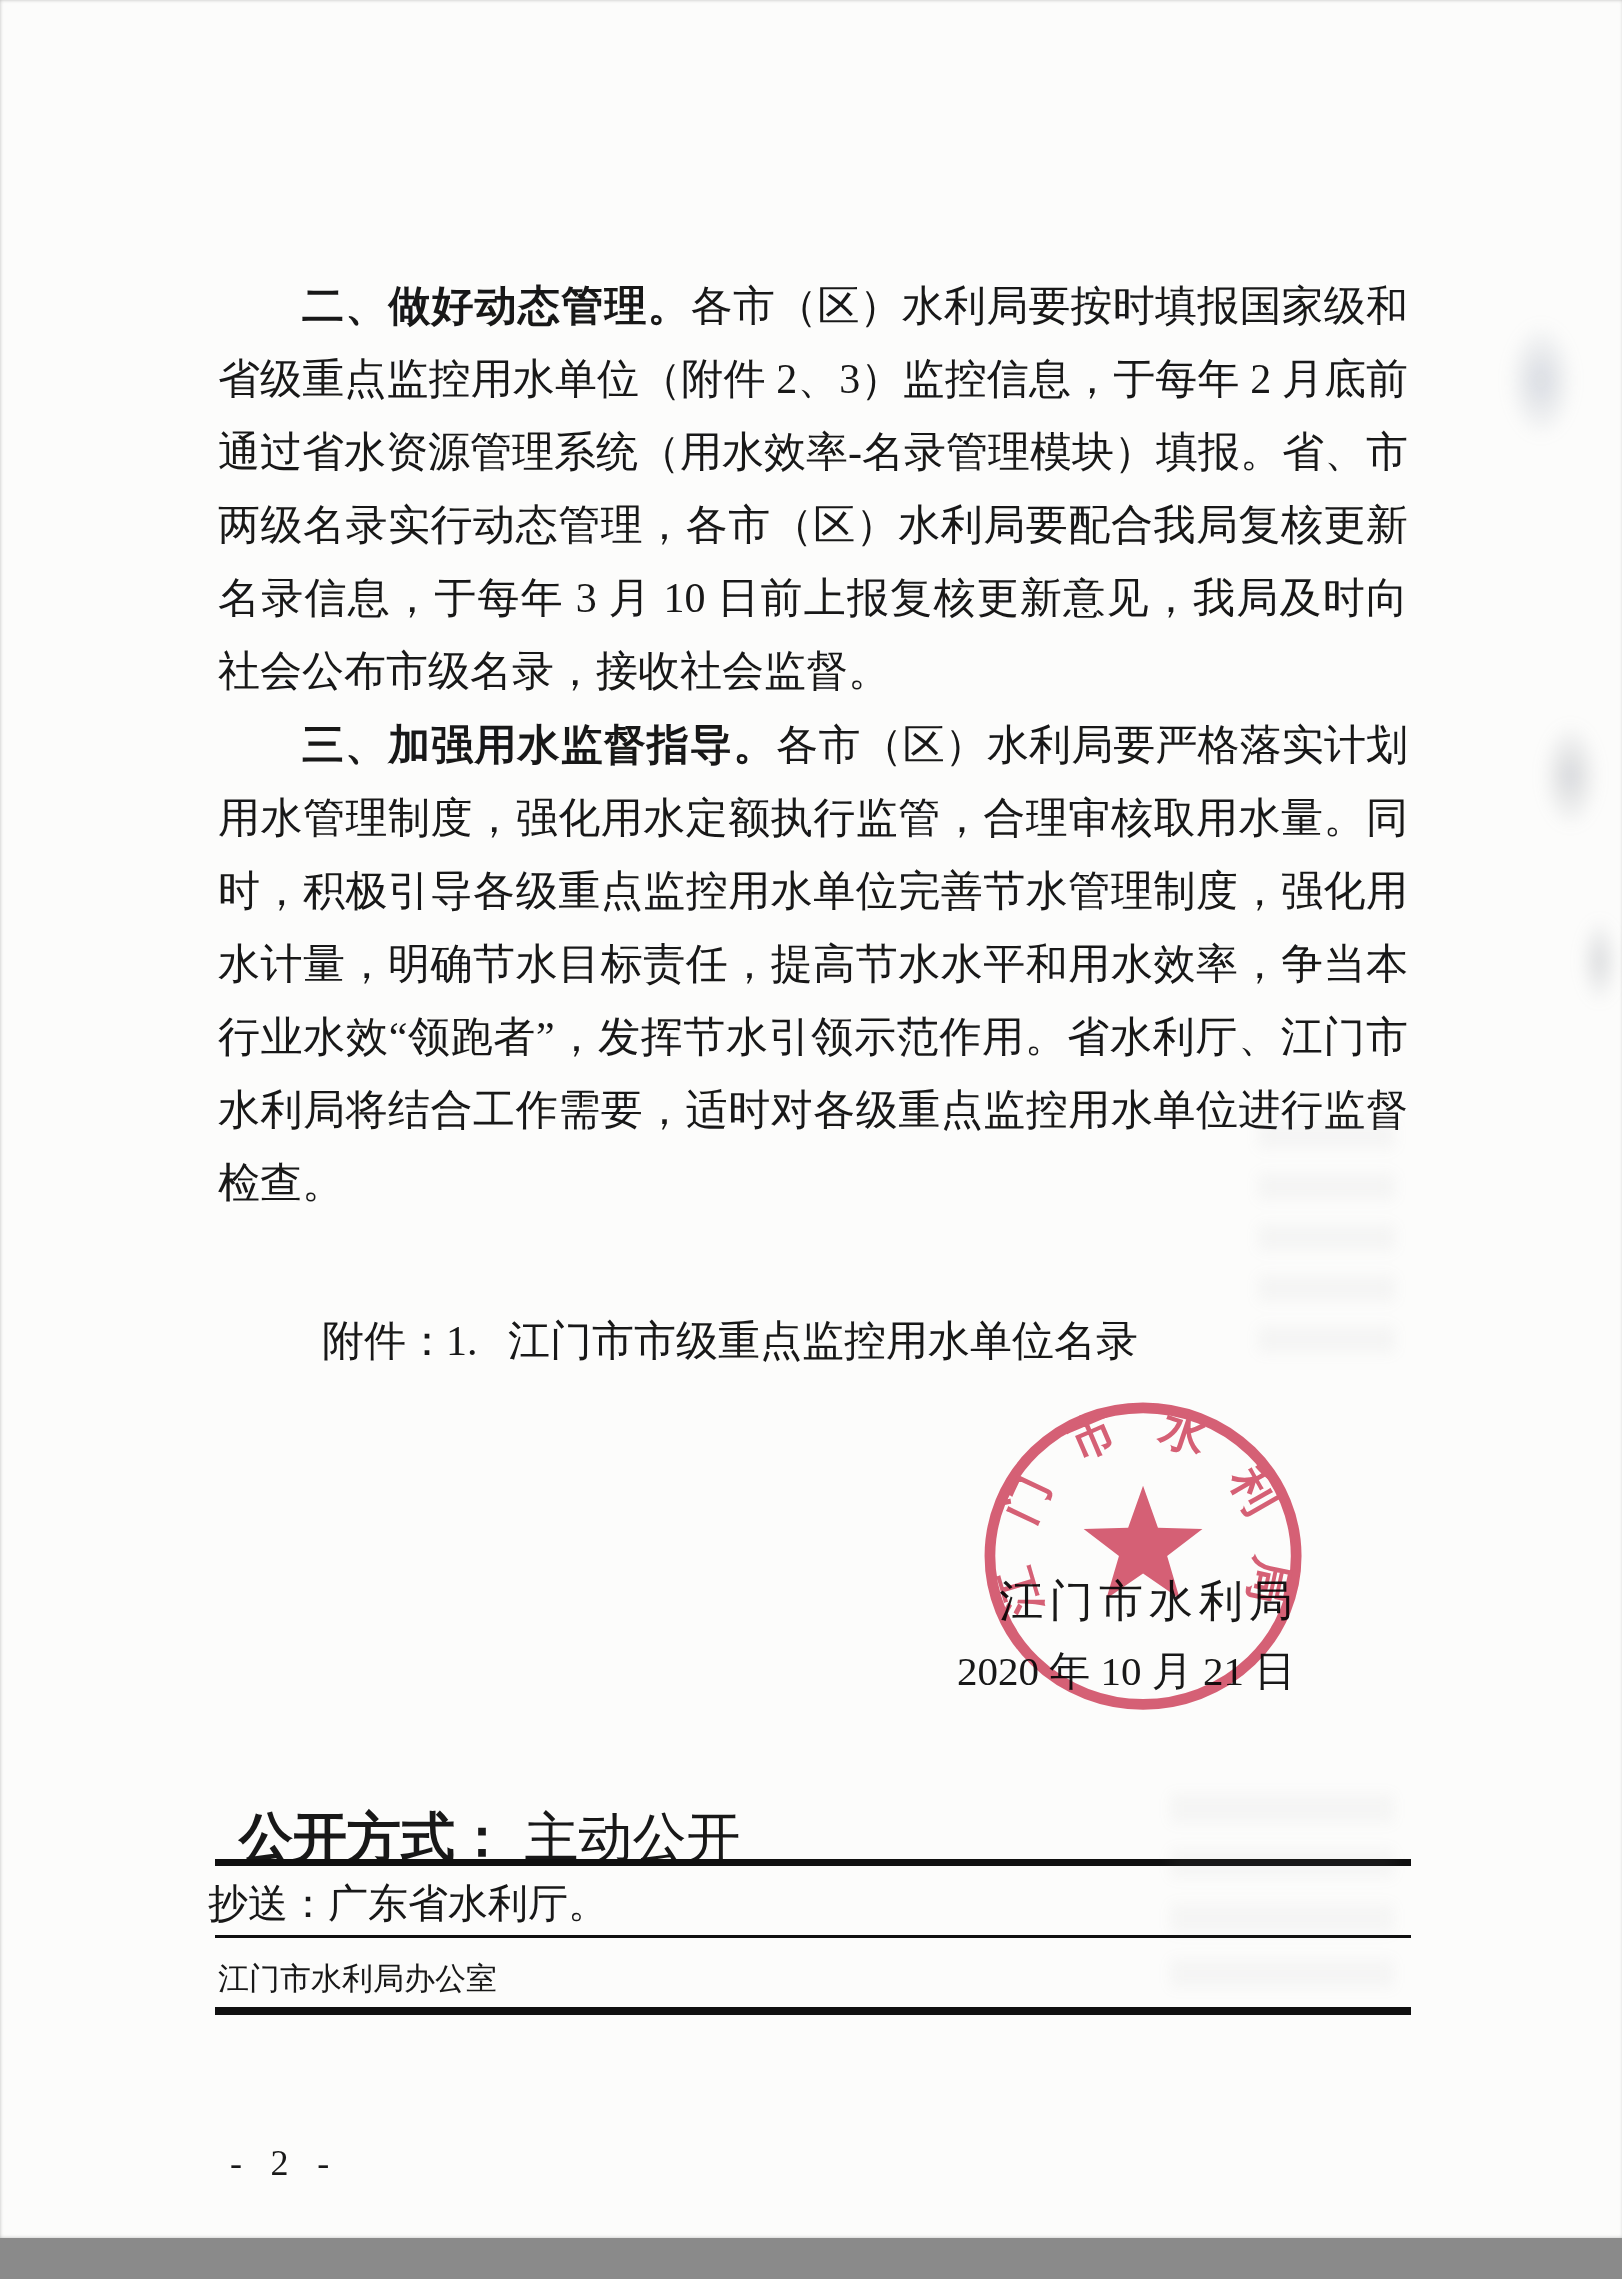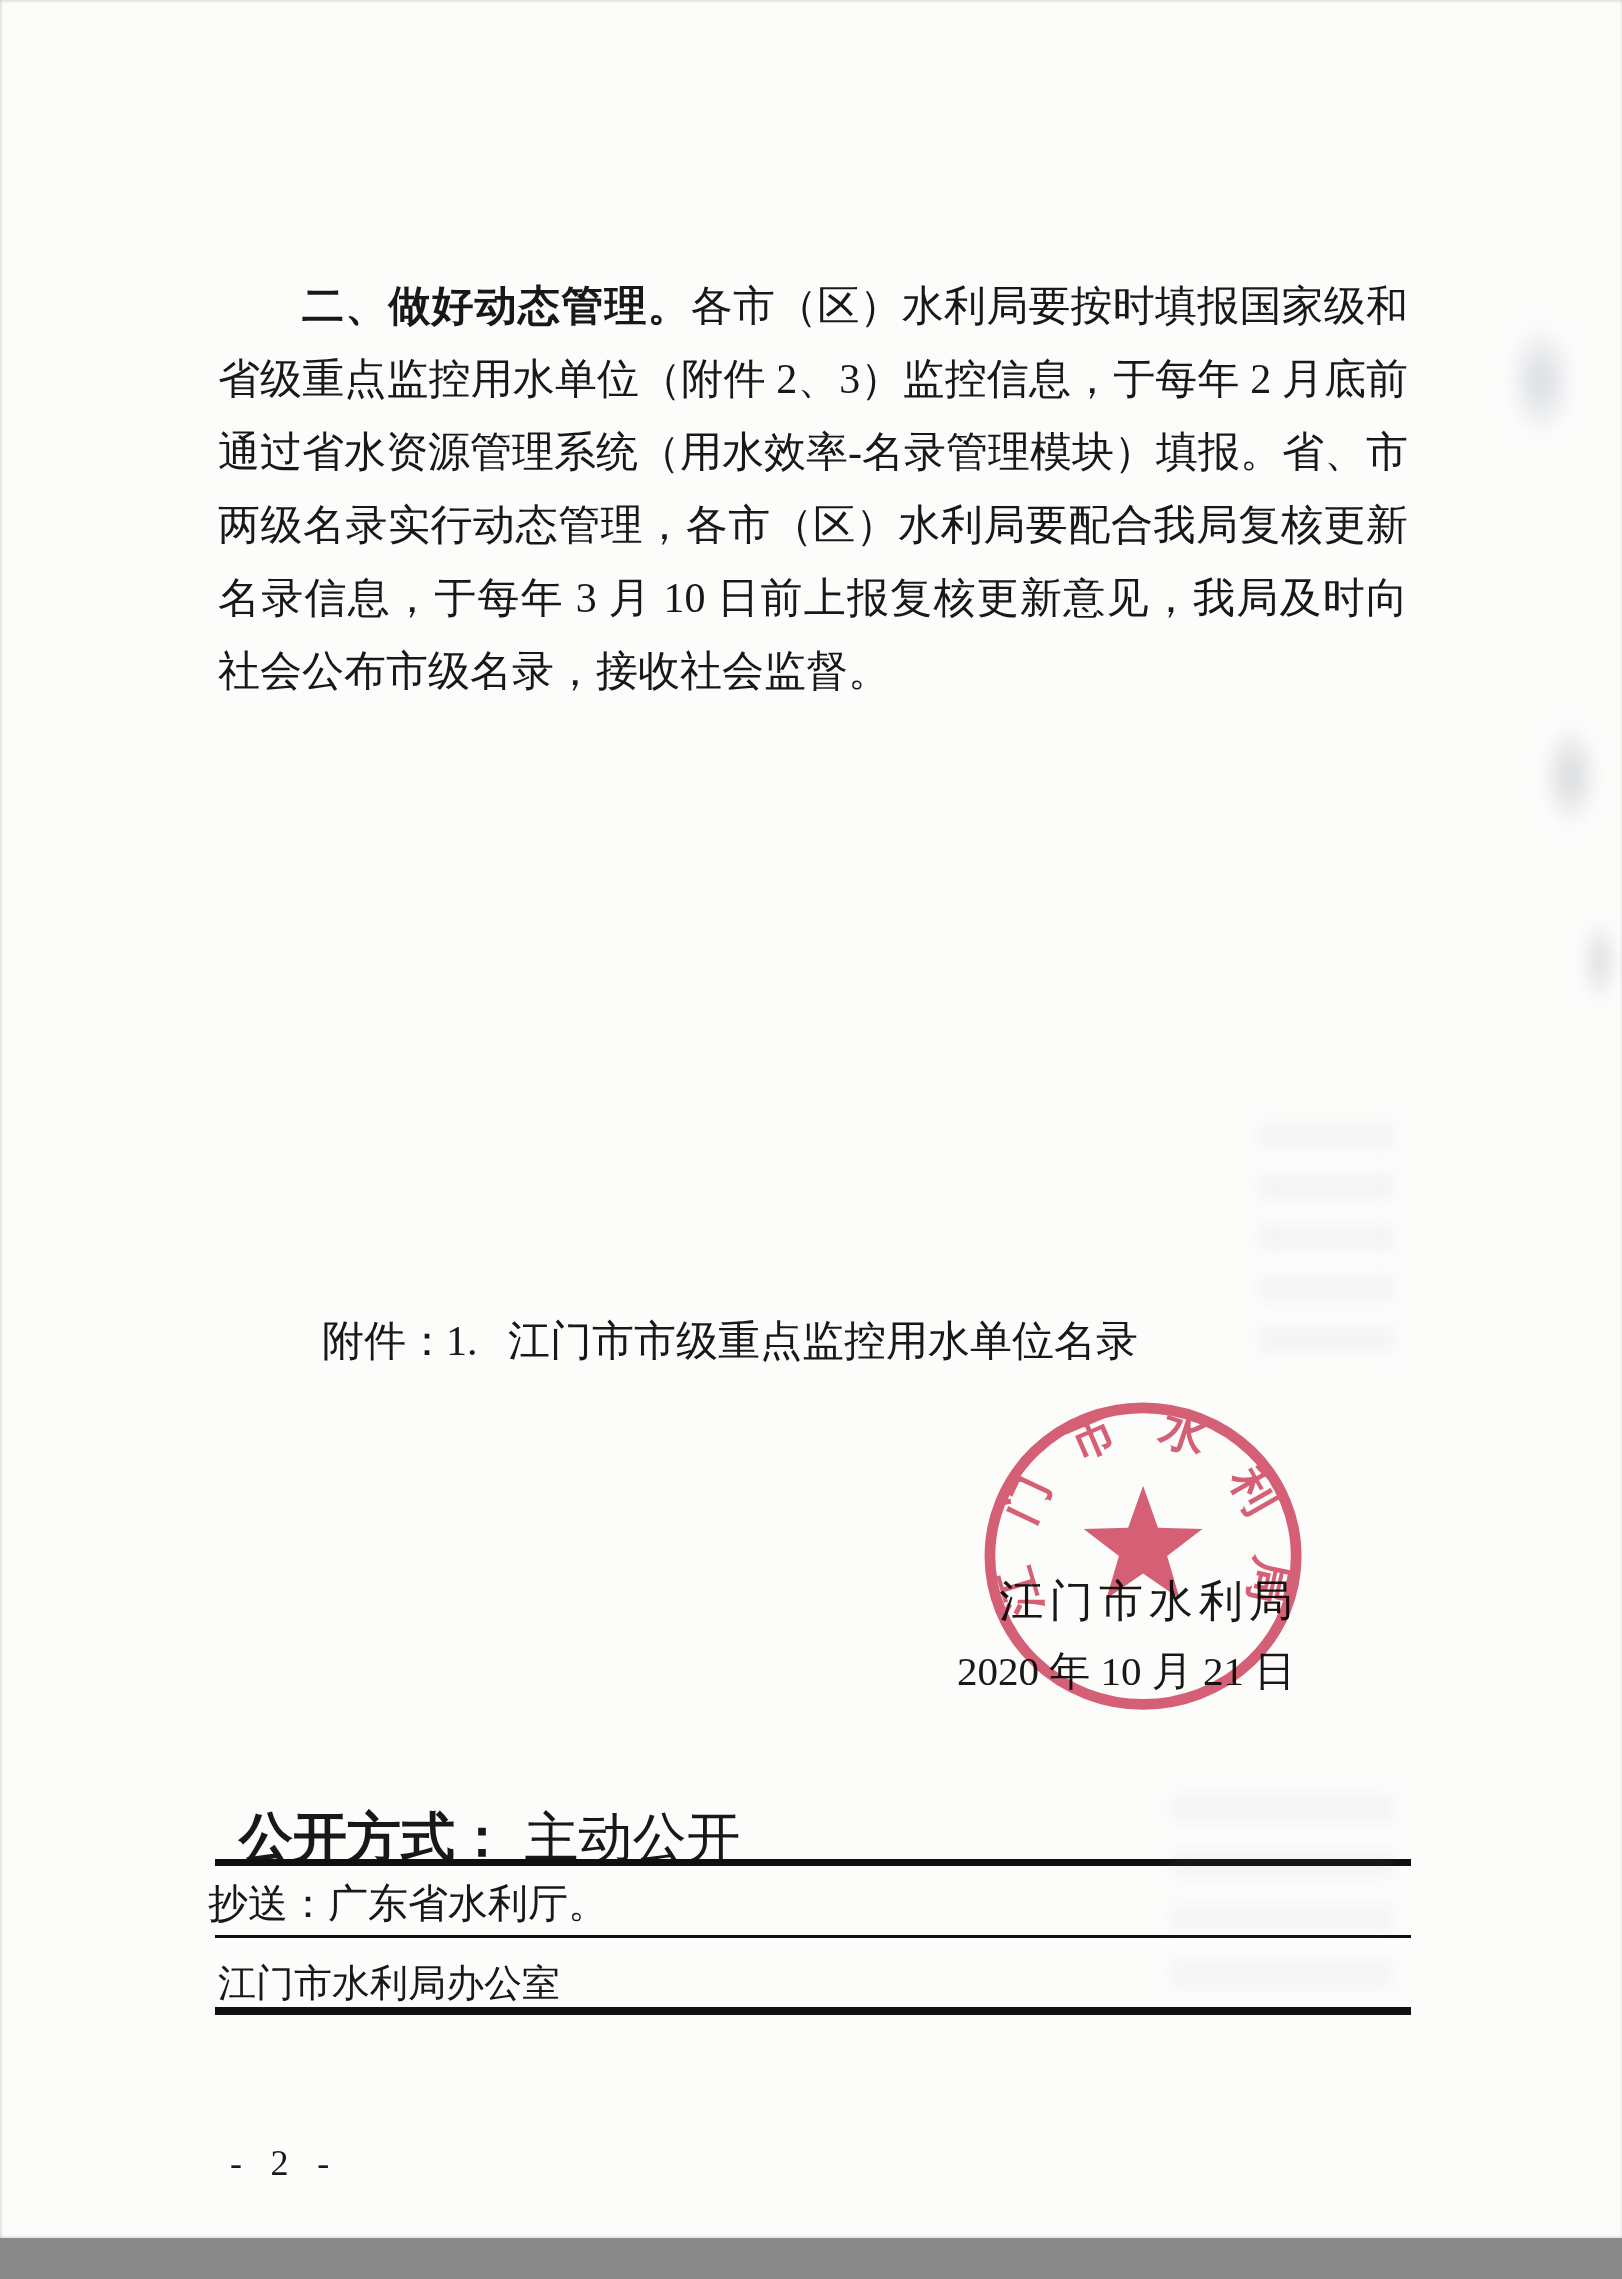--- a/index.html
+++ b/index.html
@@ -56,41 +56,42 @@
   .footer-publicity .val{margin-left:15.6px;}
   .rule{position:absolute;left:215px;width:1196px;background:#101010;}
   .rule-1{top:1859px;height:6.8px;}
   .rule-2{top:1935px;height:2.9px;}
   .rule-3{top:2007px;height:7.8px;}
   .footer-cc{
     position:absolute;left:208px;top:1876px;font-size:40px;white-space:nowrap;
   }
   .footer-issue{
     position:absolute;left:218px;top:1958px;width:1192px;
-    display:flex;justify-content:space-between;font-size:38px;white-space:nowrap;
+    display:flex;justify-content:space-between;font-size:31px;white-space:nowrap;
   }
   .page-number{
     position:absolute;left:230px;top:2142px;
     font-size:36px;letter-spacing:9.8px;white-space:nowrap;
   }
   
   .ghost{position:absolute;filter:blur(6.8px);pointer-events:none;}
   .g1{left:1507px;top:322px;width:68px;height:117px;background:radial-gradient(closest-side,rgba(140,150,170,.32),transparent);}
   .g2{left:1541px;top:722px;width:59px;height:107px;background:radial-gradient(closest-side,rgba(130,135,145,.30),transparent);}
   .g3{left:1258px;top:1122px;width:137px;height:254px;background:repeating-linear-gradient(180deg,rgba(150,152,158,.14) 0 27px,transparent 27px 51px);opacity:.5;}
   .g4{left:1170px;top:1794px;width:224px;height:205px;background:repeating-linear-gradient(180deg,rgba(148,150,156,.13) 0 29px,transparent 29px 55px);opacity:.5;}
   .g5{left:1580px;top:917px;width:39px;height:88px;background:radial-gradient(closest-side,rgba(135,140,150,.28),transparent);}
 </style>
 </head>
 <body>
 
 <div class="page">
 
   <div class="doc-body">
     <p><span class="para-lead">二、做好动态管理。</span><span>各市（区）水利局要按时填报国家级和省级重点监控用水单位（附件 2、3）监控信息，于每年 2 月底前通过省水资源管理系统（用水效率-名录管理模块）填报。省、市两级名录实行动态管理，各市（区）水利局要配合我局复核更新名录信息，于每年 3 月 10 日前上报复核更新意见，我局及时向社会公布市级名录，接收社会监督。</span></p>
+    <p><span class="para-lead">三、加强用水监督指导。</span><span>各市（区）水利局要严格落实计划用水管理制度，强化用水定额执行监管，合理审核取用水量。同时，积极引导各级重点监控用水单位完善节水管理制度，强化用水计量，明确节水目标责任，提高节水水平和用水效率，争当本行业水效“领跑者”，发挥节水引领示范作用。省水利厅、江门市水利局将结合工作需要，适时对各级重点监控用水单位进行监督检查。</span></p>
   </div>
 
   <div class="attachments">
     <div class="att-row">
       <span class="att-label">附件：</span><span class="att-num">1.</span><span>江门市市级重点监控用水单位名录</span>
     </div>
   </div>
 
   <div class="sign-org">江门市水利局</div>
   <div class="sign-date">2020 年 10 月 21 日</div>

